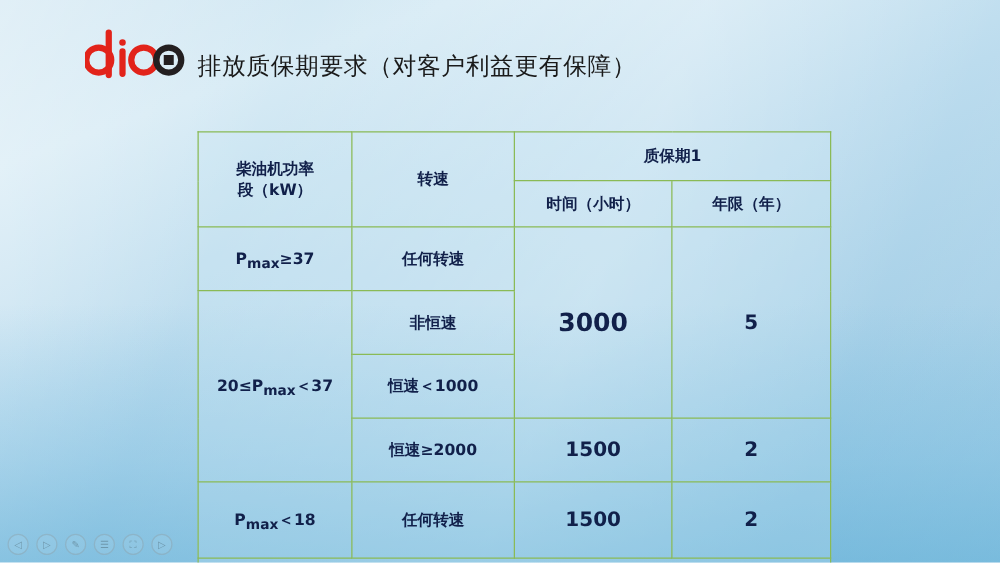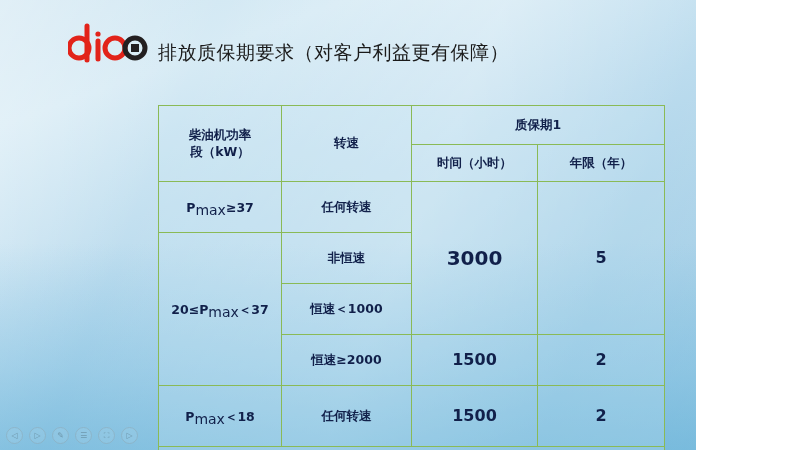--- a/index.html
+++ b/index.html
@@ -7,21 +7,21 @@
     padding: 0;
   }
   body {
     width: 800px;
     height: 450px;
     overflow: hidden;
     font-family: "DejaVu Sans", "Liberation Sans", sans-serif;
   }
   #slide {
     position: relative;
-    width: 696px;
+    width: 800px;
     height: 450px;
     background: linear-gradient(160deg, #cfe6f2 0%, #d7ebf5 18%, #bcdcee 45%, #a8d1e8 70%, #8cc3e0 100%);
     overflow: hidden;
   }
   
   #slide::before {
     content: "";
     position: absolute;
     left: -10%;
     top: -20%;
@@ -91,22 +91,22 @@
   .c-col1 { width: 123px; }
   .c-col2 { width: 130px; }
   .c-col3 { width: 126px; }
   .c-col4 { width: 127px; }
 
   .row-h1 td { height: 30px; }
   .row-h2 td { height: 28px; }
 
   .cell-pmax { font-size: 13px; }
   sub {
-    font-size: 14px;
-    font-weight: normal;
+    font-size: 11px;
+    font-weight: bold;
     vertical-align: baseline;
     position: relative;
     top: 3px;
   }
   .note td {
     text-align: left;
     padding-left: 12px;
     font-size: 12.5px;
     height: 34px;
     font-weight: bold;

